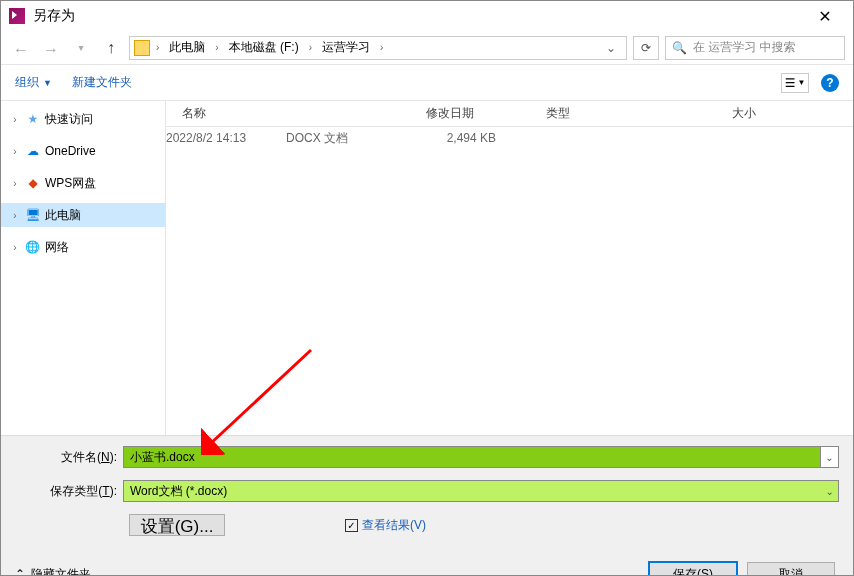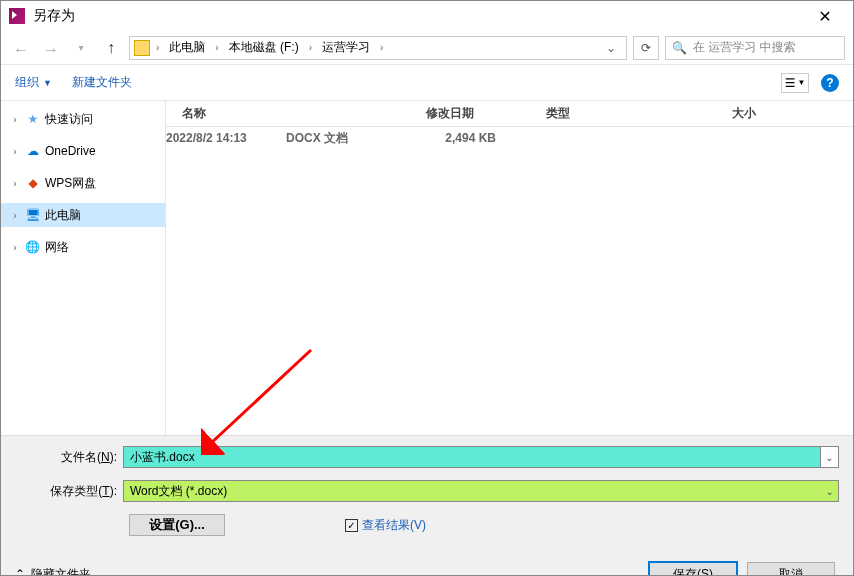--- a/index.html
+++ b/index.html
@@ -28,42 +28,42 @@
 .sidebar { width:165px; border-right:1px solid #e5e5e5; padding:6px 0; overflow:hidden;}
 .side-item { height:24px; display:flex; align-items:center; padding-left:8px; gap:4px; cursor:pointer;}
 .side-item.selected { background:#cce8ff;}
 .expand { width:12px; color:#666; font-size:10px; text-align:center;}
 .side-icon { width:16px; height:16px; display:flex; align-items:center; justify-content:center;}
 .ico-star { color:#5aa5e8;}
 .ico-cloud { color:#0078d7;}
 .ico-wps { color:#d84315;}
 .ico-pc { color:#0078d7;}
 .ico-net { color:#0078d7;}
-.filepane { flex:1;font-weight:bold; }
+.filepane { flex:1; }
 .fp-header { height:26px; display:flex; align-items:center; border-bottom:1px solid #e5e5e5; color:#444;}
 .col-name { width:260px; padding-left:16px;}
 .col-date { width:120px;}
 .col-type { width:110px;}
 .col-size { width:100px;text-align:right;}
 .fp-row { height:22px; display:flex; align-items:center; color:#555;}
 .fp-row .col-name { display:flex; align-items:center; gap:6px; color:#000;}
 .fp-row .col-date, .fp-row .col-type, .fp-row .col-size { color:#666;}
 .folder-ico { width:16px; height:14px; background:#ffd86b; border:1px solid #d9a400;}
 .doc-ico { width:14px; height:16px; background:#fff; border:1px solid #2b579a; position:relative;}
 .doc-ico::after{content:"W"; position:absolute; left:2px; top:1px; font-size:9px; color:#2b579a; font-weight:bold;}
 .footer { background:#f0f0f0; border-top:1px solid #ddd; padding:10px 14px 0 14px; position:relative;}
 .form-row { display:flex; align-items:center; margin-bottom:12px;}
 .form-label { width:108px; text-align:right; padding-right:6px;}
 .form-label u { text-decoration: underline; }
-.text-input { flex:1; height:22px; border:1px solid #888; padding:0 6px; font-size:12px; background:#5eead4;}
+.text-input { flex:1; height:22px; border:1px solid #888; padding:0 6px; font-size:12px; background:#84cc16;}
 .combo { flex:1; height:22px; border:1px solid #888; padding:0 6px; font-size:12px; background:#bef264; display:flex; align-items:center; position:relative;}
 .combo-drop { position:absolute; right:4px; color:#555; font-size:10px; cursor:pointer;}
 .input-drop { width:18px; height:22px; border:1px solid #888; border-left:none; display:flex; align-items:center; justify-content:center; background:#fff; cursor:pointer; font-size:10px; color:#555;}
 .settings-row { display:flex; align-items:center; gap:120px; padding-left:114px; margin-bottom:16px;}
-.settings-btn { width:96px; height:22px; border:1px solid #adadad; background:#e1e1e1; cursor:pointer; font-size:13px;font-weight:bold;}
+.settings-btn { width:96px; height:22px; border:1px solid #adadad; background:#e1e1e1; cursor:pointer; font-size:17px;}
 .checkbox-wrap { display:flex; align-items:center; gap:4px; color:#1a5eb8; cursor:pointer;}
 .checkbox { width:13px; height:13px; border:1px solid #333; display:flex; align-items:center; justify-content:center; color:#000; font-size:10px;}
 .bottom-bar { display:flex; align-items:center; padding:10px 4px 12px 0;}
 .hide-folders { display:flex; align-items:center; gap:6px; cursor:pointer;}
 .action-btns { margin-left:auto; display:flex; gap:10px;}
 .btn { width:88px; height:24px; border:1px solid #adadad; background:#e1e1e1; cursor:pointer; font-size:12px;}
 .btn.primary { border:1px solid #0078d7; outline:1px solid #0078d7;}
 .arrow-annotation { position:absolute; left:200px; top:344px; width:120px; height:110px; pointer-events:none; z-index:10;}
 </style>
 </head>

